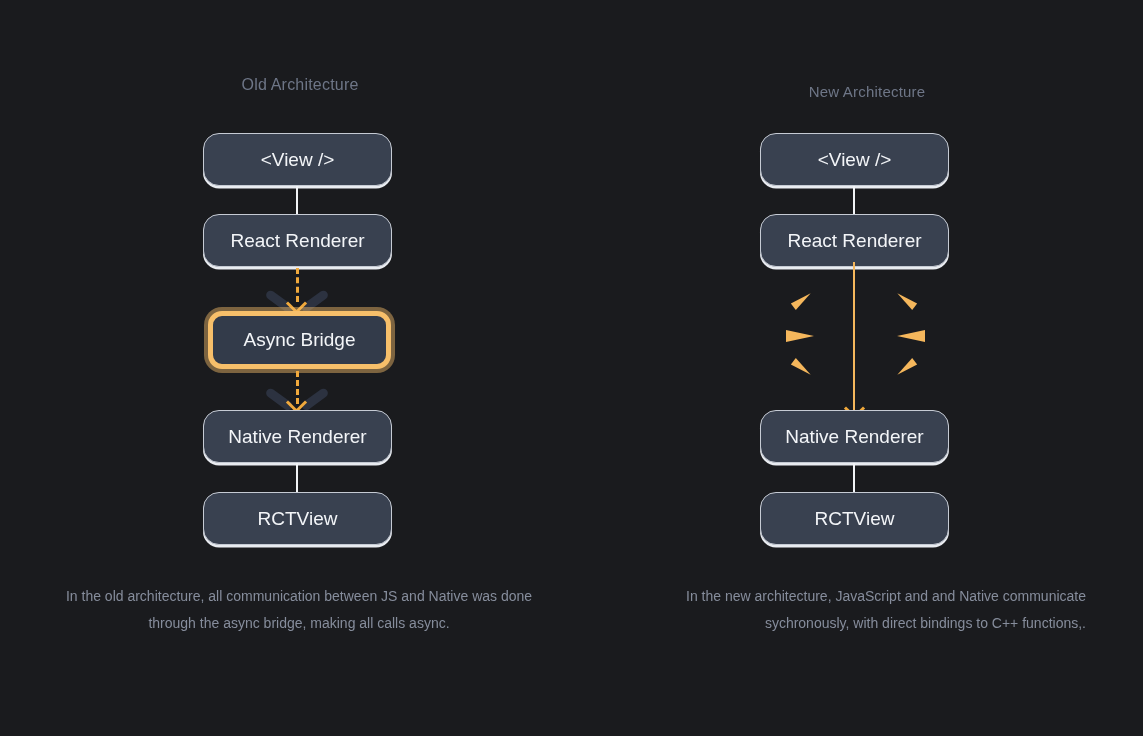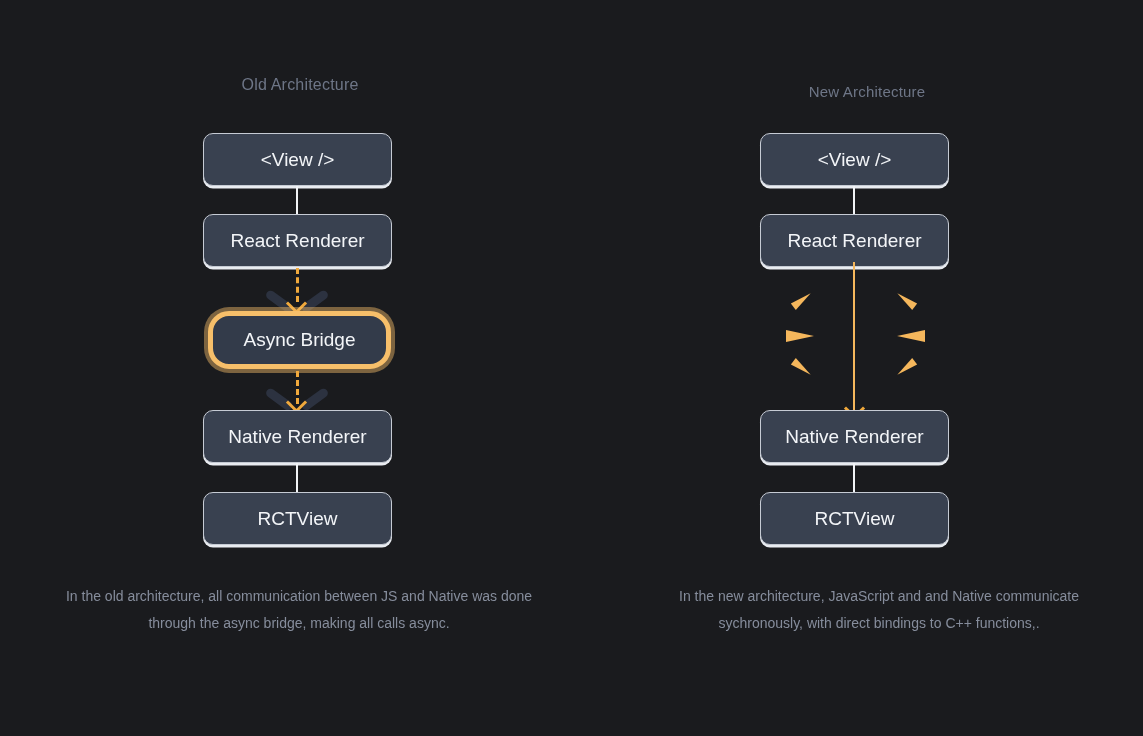--- a/index.html
+++ b/index.html
@@ -33,34 +33,34 @@
   }
   .col-title.left  { left: 0;   top: 76px;  width: 600px; }
   .col-title.right { left: 617px; top: 83px; width: 500px; font-size: 15px; }
 
   
   .node {
     position: absolute;
     box-sizing: border-box;
     background: #394150;
     border: 1px solid #c6cbd4;
-    border-radius: 10px;
+    border-radius: 16px;
     color: #f3f5f8;
     font-size: 19px;
     display: flex;
     align-items: center;
     justify-content: center;
     white-space: nowrap;
     box-shadow: 0 2.5px 0 0 #e9ecf1;
   }
 
   
   .node.bridge {
     border: 5px solid #f7bf6a;
-    border-radius: 21px;
+    border-radius: 14px;
     box-shadow: 0 0 0 4px rgba(247, 191, 106, 0.45);
     background: #333b4a;
   }
 
   
   .connector {
     position: absolute;
     width: 2px;
     background: #f2f4f7;
   }
@@ -121,21 +121,21 @@
 
   
   .caption {
     position: absolute;
     color: #868d9c;
     font-size: 14px;
     line-height: 27px;
     text-align: center;
   }
   .caption.left  { left: 60px;  top: 583px; width: 478px; }
-  .caption.right { left: 640px; top: 583px; width: 478px; }
+  .caption.right { left: 608px; top: 583px; width: 478px; text-align: right; }
 </style>
 </head>
 <body>
 
 <div class="canvas">
 
   <div class="col-title left">Old Architecture</div>
 
   <div class="node" style="left:203px; top:133px; width:189px; height:53px;">&lt;View /&gt;</div>
 

